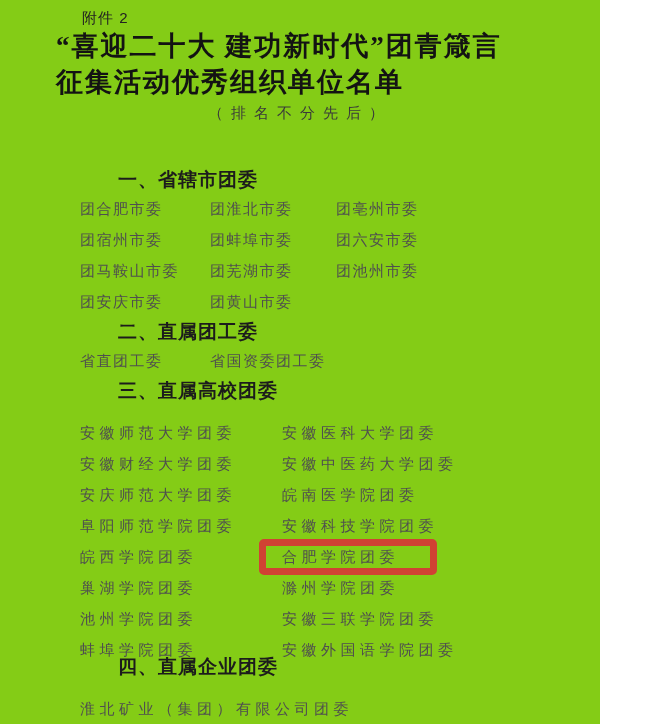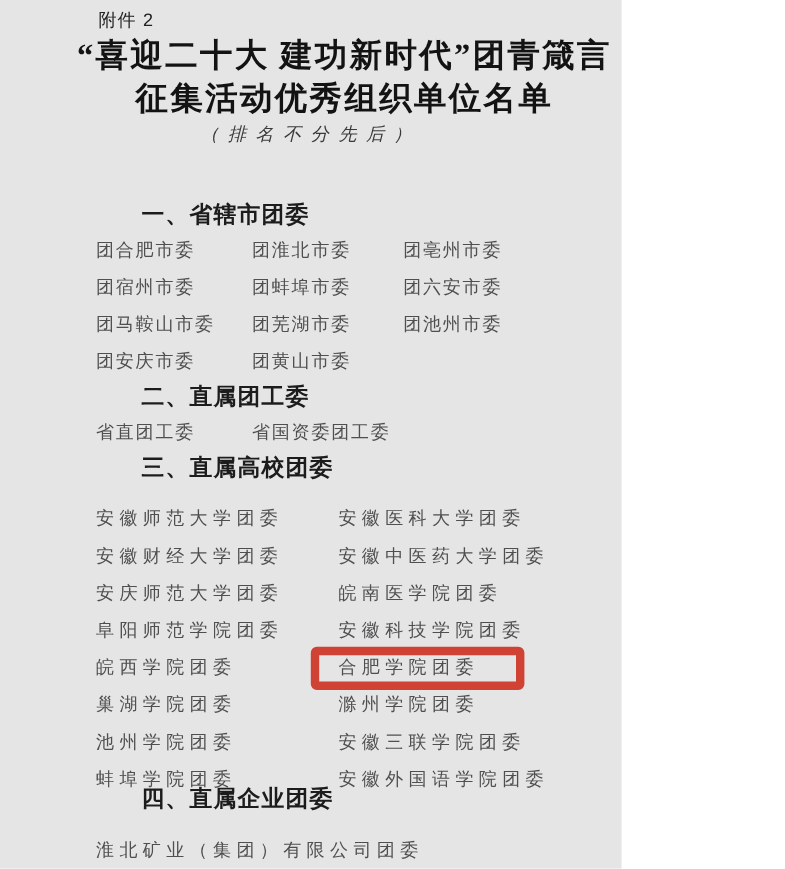--- a/index.html
+++ b/index.html
@@ -1,35 +1,35 @@
 <!DOCTYPE html>
 <html><head>
 <meta charset="utf-8">
 <style>
   * { margin:0; padding:0; box-sizing:border-box; }
   html,body { width:654px; height:724px; background:#ffffff; overflow:hidden; }
   body { font-family:"Liberation Serif", serif; color:#4a4a4a; }
 
-  .page { width:518px; height:724px; padding-top:8px; background:#e5e5e5; }
+  .page { width:600px; height:724px; padding-top:8px; background:#84cc16; }
 
   .attachment {
     margin-left:82px; height:20px; line-height:20px;
     font-family:"Liberation Sans", sans-serif;
     font-size:15px; color:#222; letter-spacing:1px;
   }
 
-  .title-wrap { margin-left:56px; text-align:center; }
+  .title-wrap { margin-left:56px; text-align:left; }
   .title-line {
     height:36px; line-height:36px;
     font-family:"Liberation Serif", serif;
     font-weight:700; font-size:27px; color:#131313; letter-spacing:2px;
   }
   .subtitle {
     height:26px; line-height:26px; text-align:center;
-    font-size:15px; color:#3a3a3a; letter-spacing:8px;font-style:italic;
+    font-size:15px; color:#3a3a3a; letter-spacing:8px;
   }
 
   .doc-body { margin-top:40px; }
 
   .sec-heading {
     padding-left:118px; height:28px; line-height:28px;
     font-family:"Liberation Sans", sans-serif;
     font-weight:700; font-size:19px; color:#1c1c1c; letter-spacing:1px;
   }
 

